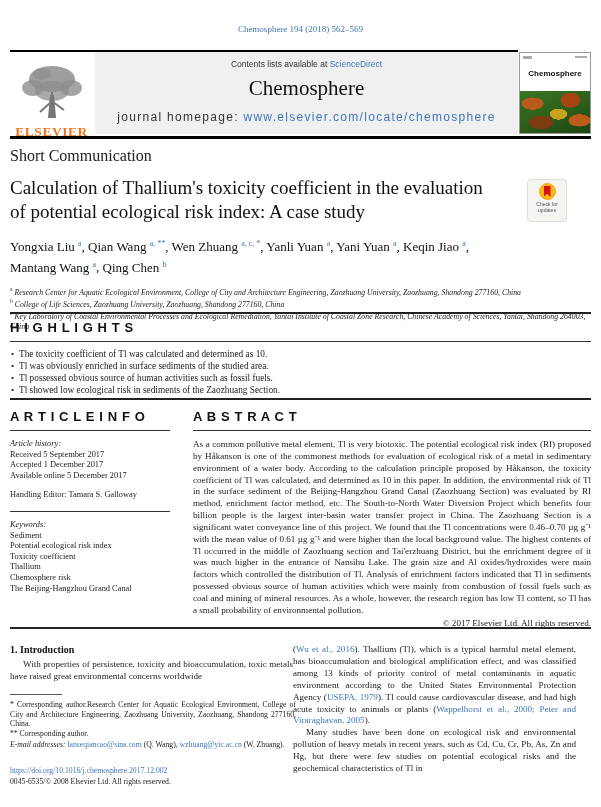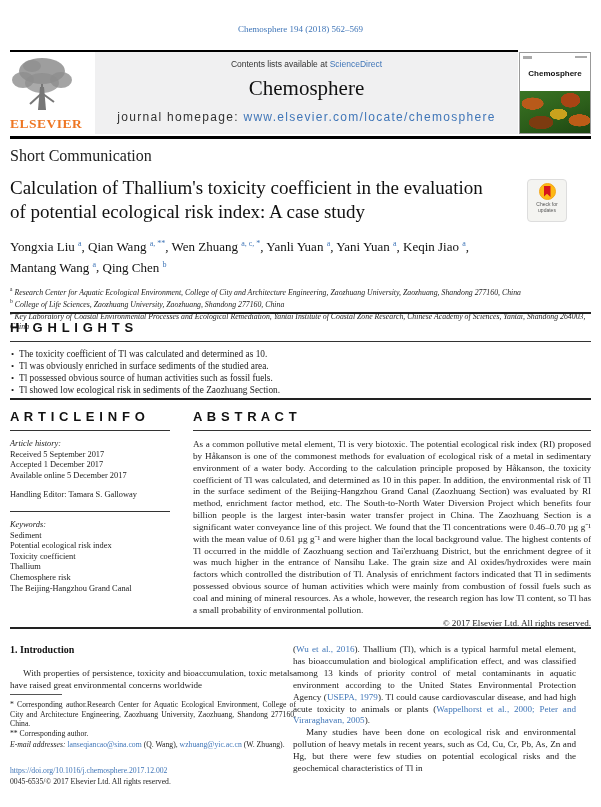--- a/index.html
+++ b/index.html
@@ -10,21 +10,21 @@
     margin:0 auto;
   }
   .link { color:#4076b8; text-decoration:none; cursor:pointer; }
   .citation {
     position:absolute; top:24px; left:0; width:100%; text-align:center;
     font-size:9px; color:#4076b8;
   }
   
   .header-band { position:absolute; top:50px; left:10px; width:581px; height:86px; }
   .band-topline { position:absolute; top:0; left:0; width:508px; height:2px; background:#000; }
-  .elsevier-logo { position:absolute; left:0; top:4px; width:83px; height:80px; text-align:left; }
+  .elsevier-logo { position:absolute; left:0; top:12px; width:83px; height:80px; text-align:center; }
   .elsevier-text { font-family:"Liberation Serif",serif; font-size:13.5px; font-weight:bold; color:#ee7623; letter-spacing:.5px; margin-top:-2px; }
   .header-box {
     position:absolute; left:85px; top:2px; width:423px; height:82px;
     background:#f0f0f1; text-align:center; padding-top:7px;
   }
   .contents-line { font-family:"Liberation Sans",sans-serif; font-size:8.5px; color:#333; }
   .journal-title { font-size:21px; margin-top:7px; color:#111; }
   .homepage-line { font-family:"Liberation Sans",sans-serif; font-size:12px; letter-spacing:1.3px; color:#333; margin-top:9px; }
   .cover-thumb {
     position:absolute; right:0; top:2px; width:72px; height:82px;
@@ -89,21 +89,21 @@
   .handling { font-size:8.4px; line-height:10.6px; margin-top:9px; color:#222; }
   .kw-rule { width:160px; height:1px; background:#333; margin:10px 0 8px; }
   .abstract-text { font-size:9.1px; line-height:11.85px; text-align:justify; color:#1c1c1c; }
   .copyright { font-size:9.1px; text-align:right; margin-top:1px; }
 
   
   .intro { position:absolute; top:644px; left:10px; width:581px; display:flex; }
   .icol { width:283px; flex:none; }
   .intro-heading { font-size:10px; font-weight:bold; color:#111; }
   .body-text { font-size:9.1px; line-height:11.9px; text-align:justify; color:#1c1c1c; }
-  .icol .first { margin-top:13px; text-indent:13px; }
+  .icol .first { margin-top:4px; text-indent:13px; }
   .indent { text-indent:13px; }
   .link-inline { color:#4076b8; cursor:pointer; }
 
   
   .footnote-area { position:absolute; top:694px; left:10px; width:286px; }
   .fn-rule { width:52px; height:1px; background:#555; margin-bottom:5px; }
   .fn { font-size:7.7px; line-height:9.7px; text-align:justify; color:#222; }
   .fn-email { margin-top:1px; }
   .doi { position:absolute; top:766px; left:10px; font-size:7.7px; }
   .issn { position:absolute; top:777px; left:10px; font-size:7.7px; color:#222; }
@@ -237,15 +237,15 @@
     <div class="fn-rule"></div>
     <p class="fn">* Corresponding author.Research Center for Aquatic Ecological Environment, College of City and Architecture Engineering, Zaozhuang University, Zaozhuang, Shandong 277160, China.</p>
     <p class="fn">** Corresponding author.</p>
     <p class="fn fn-email">
       <span class="italic">E-mail addresses:</span>
       <span class="link" style="color: rgb(64, 118, 184);">lanseqiancao@sina.com</span><span> (Q. Wang), </span><span class="link" style="color: rgb(64, 118, 184);">wzhuang@yic.ac.cn</span><span> (W. Zhuang).</span>
     </p>
   </div>
 
   <div class="doi link" style="color: rgb(64, 118, 184);">https://doi.org/10.1016/j.chemosphere.2017.12.002</div>
-  <div class="issn">0045-6535/© 2017 Elsevier Ltd. All rights reserved.</div>
+  <div class="issn">0045-6535/© 2008 Elsevier Ltd. All rights reserved.</div>
 
 </div>
 
 </body></html>

